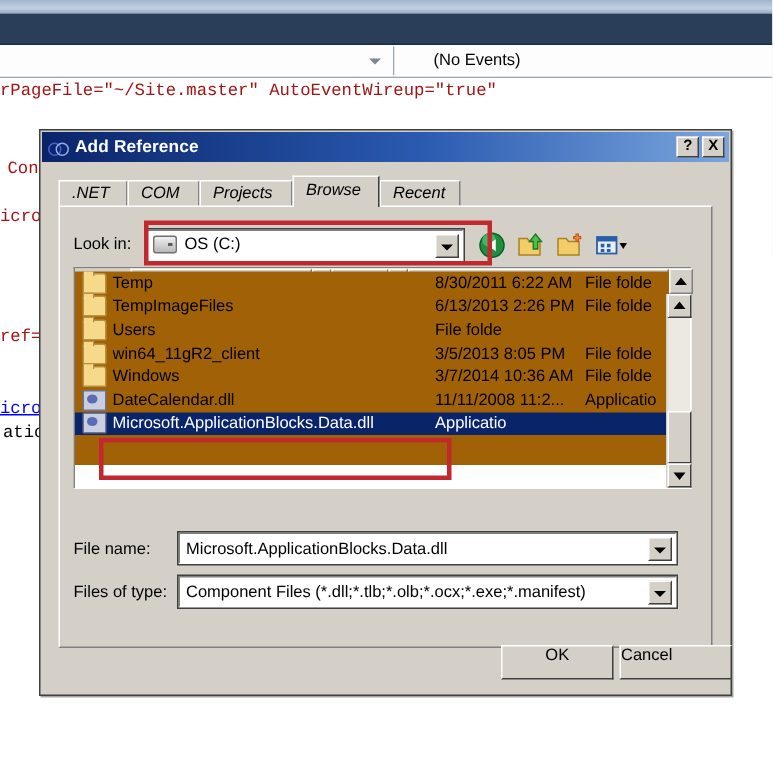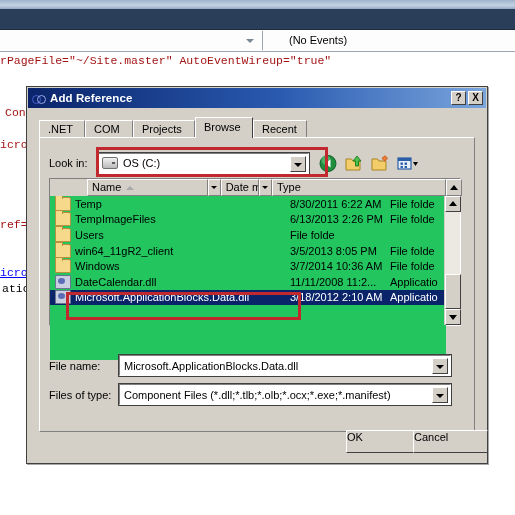--- a/index.html
+++ b/index.html
@@ -168,20 +168,21 @@
     padding: 0 8px;
     background: #d4d0c8;
     border-top: 1px solid #ffffff;
     border-left: 1px solid #ffffff;
     border-right: 1px solid #808080;
     font-size: 11px;
     line-height: 17px;
     color: #000;
     box-sizing: border-box;
     cursor: default;
+    font-style: italic;
   }
   .tab.active {
     height: 21px;
     bottom: 0;
     line-height: 19px;
     border-right: 1px solid #404040;
     z-index: 5;
     background: #d4d0c8;
   }
 
@@ -359,24 +360,24 @@
     position: absolute;
     left: 3px; top: 5px;
     width: 0; height: 0;
     border-left: 4px solid transparent;
     border-right: 4px solid transparent;
     border-bottom: 5px solid #000;
   }
 
   .rows {
     position: absolute;
-    left: 0; top: 17px;
-    width: 396px; height: 164px;
+    left: 0; top: 2px;
+    width: 396px; height: 129px;
     overflow: hidden;
-    background: #22c55e;
+    background: #a16207;
   }
   .row {
     height: 15.6px;
     display: flex;
     align-items: center;
     font-size: 11px;
     color: #000;
     padding-left: 5px;
     box-sizing: border-box;
     cursor: default;
@@ -665,21 +666,20 @@
         </div>
         <div class="row">
           <span class="ico dll-ico"></span>
           <span class="rname">DateCalendar.dll</span>
           <span class="rdate">11/11/2008 11:2...</span>
           <span class="rtype">Applicatio</span>
         </div>
         <div class="row sel">
           <span class="ico dll-ico"></span>
           <span class="rname">Microsoft.ApplicationBlocks.Data.dll</span>
-          <span class="rdate">3/18/2012 2:10 AM</span>
           <span class="rtype">Applicatio</span>
         </div>
       </div>
 
       <div class="vscroll">
         <div class="sc-btn up"></div>
         <div class="sc-thumb"></div>
         <div class="sc-btn down"></div>
       </div>
     </div>
@@ -693,20 +693,20 @@
     </div>
 
     <div class="field-row" style="top:297px;">
       <div class="flabel">Files of type:</div>
       <div class="combo field-combo">
         <span>Component Files (*.dll;*.tlb;*.olb;*.ocx;*.exe;*.manifest)</span>
         <span class="combo-btn"></span>
       </div>
     </div>
 
-    <div class="dlg-btn" style="left:319px; top:343px;">OK</div>
+    <div class="dlg-btn" style="left:307px; top:343px;text-align:center;">OK</div>
     <div class="dlg-btn" style="left:386px; top:343px;">Cancel</div>
   </div>
 
   <div class="redbox" style="left:96px; top:147px; width:232px; height:30px;"></div>
   <div class="redbox" style="left:66px; top:292px; width:235px; height:28px;"></div>
 
 </div>
 
 </body></html>

